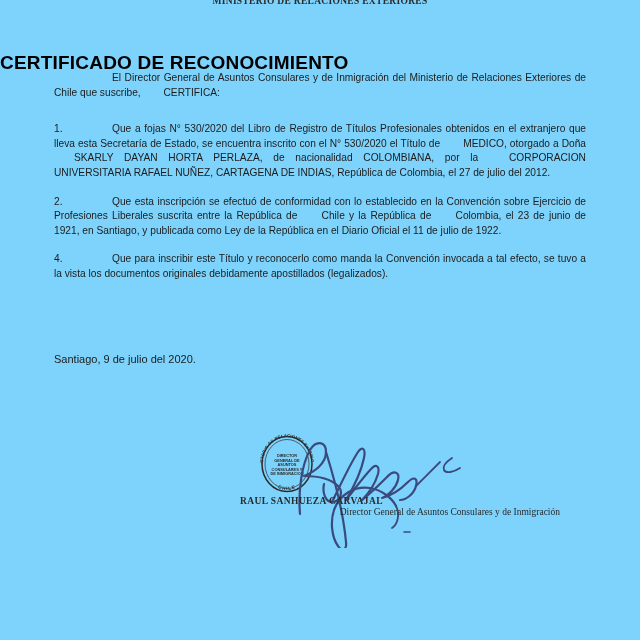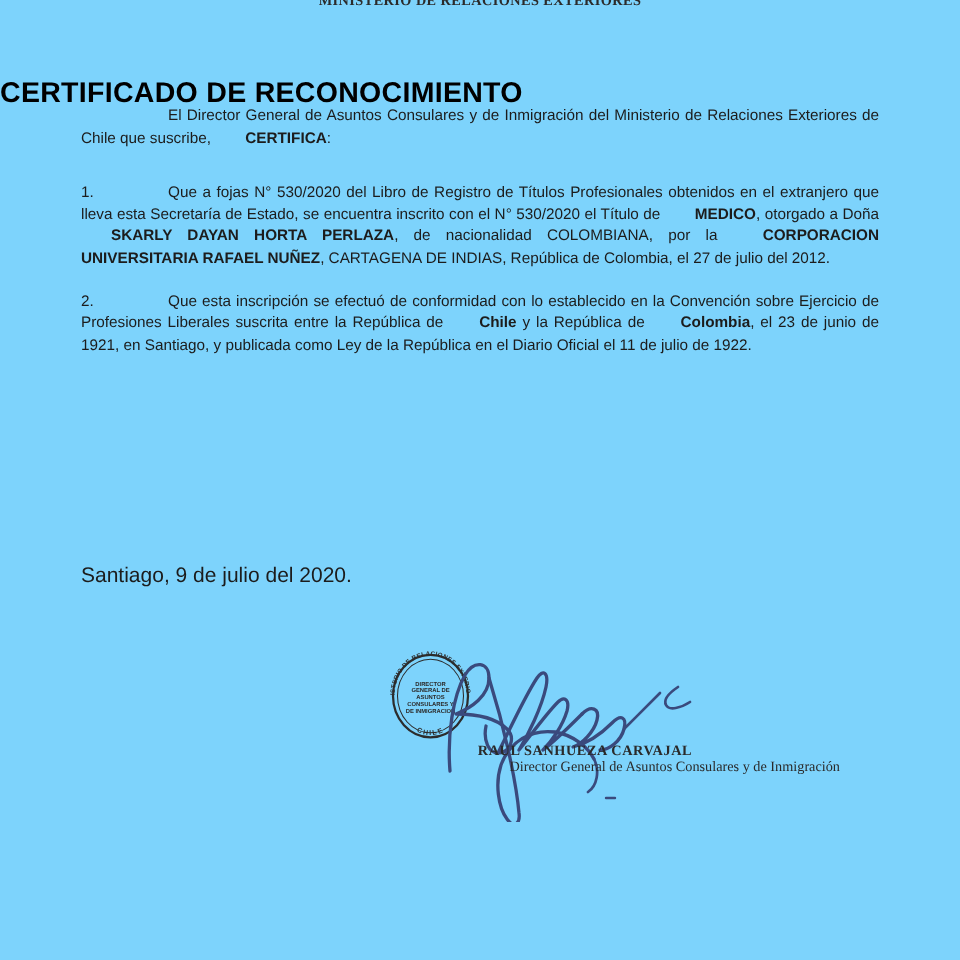--- a/index.html
+++ b/index.html
@@ -59,26 +59,26 @@
     margin-bottom: 22px;
   }
   .numbered {
     position: relative;
     padding-left: 0;
   }
   .numbered .num {
     display: inline-block;
     width: 58px;
   }
-  b { font-weight: bold; padding-left: 20px; }
+  b { font-weight: normal; padding-left: 20px; }
   .date-line {
     position: absolute;
     left: 54px;
-    top: 376px;
-    font-size: 14px;
+    top: 352px;
+    font-size: 11px;
     line-height: 14.6px;
     color: #1c1c1c;
   }
   
   .seal {
     position: absolute;
     left: 256px;
     top: 434px;
     width: 62px;
     height: 60px;
@@ -92,21 +92,21 @@
     width: 190px;
     height: 120px;
     pointer-events: none;
   }
   .signature svg { display: block; }
   .sig-name {
     position: absolute;
     left: 240px;
     top: 496px;
     width: 300px;
-    text-align: center;
+    text-align: left;
     font-family: "Liberation Serif", serif;
     font-size: 9.5px;
     font-weight: bold;
     letter-spacing: 0.4px;
     color: #2a2a2a;
   }
   .sig-title {
     position: absolute;
     left: 220px;
     top: 507px;
@@ -128,20 +128,21 @@
 
   <div class="body-block">
 
     <p class="para intro"><span>El Director General de Asuntos Consulares y de Inmigración del Ministerio de Relaciones Exteriores de Chile que suscribe, </span><b>CERTIFICA</b><span>:</span></p>
 
     <p class="para numbered"><span class="num">1.</span><span>Que a fojas N° 530/2020 del Libro de Registro de Títulos Profesionales obtenidos en el extranjero que lleva esta Secretaría de Estado, se encuentra inscrito con el N° 530/2020 el Título de </span><b>MEDICO</b><span>, otorgado a Doña </span><b>SKARLY DAYAN HORTA PERLAZA</b><span>, de nacionalidad COLOMBIANA, por la </span><b>CORPORACION UNIVERSITARIA RAFAEL NUÑEZ</b><span>, CARTAGENA DE INDIAS, República de Colombia, el 27 de julio del 2012.</span></p>
 
     <p class="para numbered"><span class="num">2.</span><span>Que esta inscripción se efectuó de conformidad con lo establecido en la Convención sobre Ejercicio de Profesiones Liberales suscrita entre la República de </span><b>Chile</b><span> y la República de </span><b>Colombia</b><span>, el 23 de junio de 1921, en Santiago, y publicada como Ley de la República en el Diario Oficial el 11 de julio de 1922.</span></p>
 
 
+    <p class="para numbered"><span class="num">4.</span><span>Que para inscribir este Título y reconocerlo como manda la Convención invocada a tal efecto, se tuvo a la vista los documentos originales debidamente apostillados (legalizados).</span></p>
 
   </div>
 
   <div class="date-line">Santiago, 9 de julio del 2020.</div>
 
   <div class="seal">
     <svg width="62" height="60" viewBox="0 0 62 60" xmlns="http://www.w3.org/2000/svg">
       <defs>
         <path id="sealOuterArc" d="M 7,30 A 24,27 0 0 1 55,30" fill="none"></path>
         <path id="sealBottomArc" d="M 10,32 A 21,24 0 0 0 52,32" fill="none"></path>

